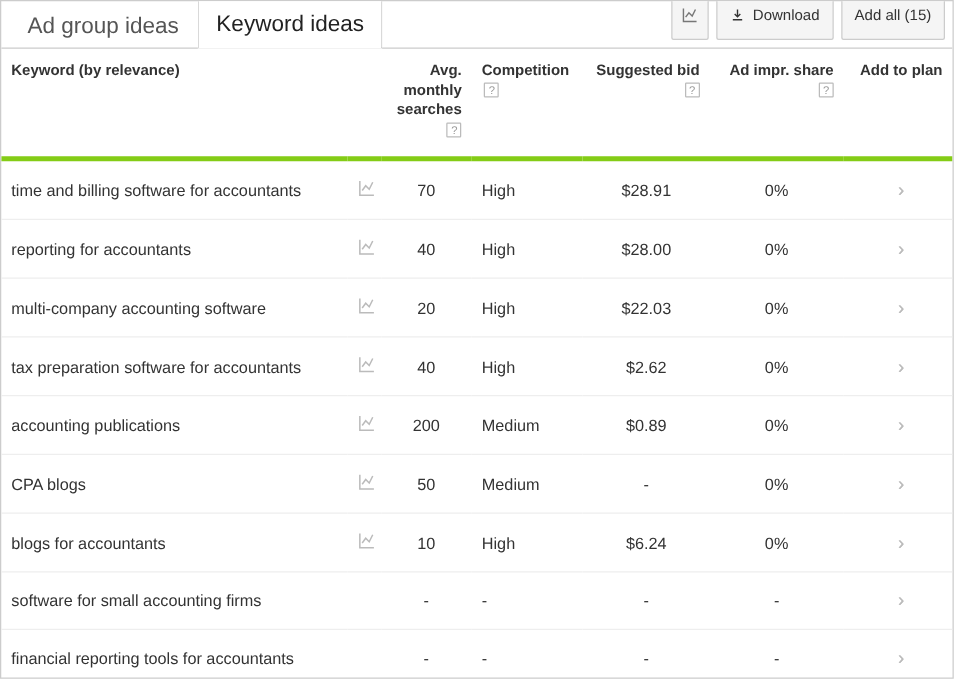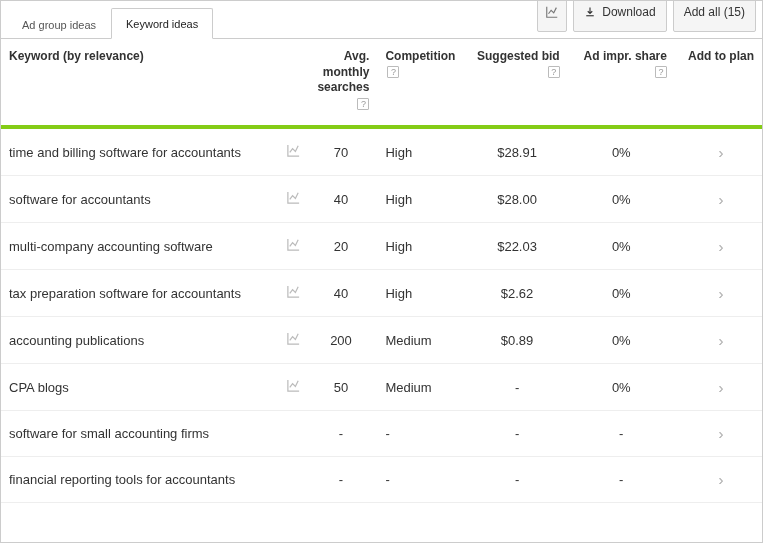--- a/index.html
+++ b/index.html
@@ -21,21 +21,21 @@
     height: 38px;
     position: relative;
   }
   .tabs {
     display: flex;
     align-items: flex-end;
     height: 100%;
   }
   .tab {
     padding: 9px 14px 8px;
-    font-size: 11px;
+    font-size: 18px;
     color: #555;
     cursor: pointer;
     border: 1px solid transparent;
     border-bottom: none;
     position: relative;
     bottom: -1px;
     background: transparent;
   }
   .tab.active {
     font-weight: normal;
@@ -218,21 +218,21 @@
                 <path d="M4 10l3-4 3 3 3-6" stroke="#bbb" stroke-width="1.3" fill="none"></path>
               </svg>
             </span></td>
           <td class="right">70</td>
           <td>High</td>
           <td class="right">$28.91</td>
           <td class="right">0%</td>
           <td class="center"><span class="add-arrows">››</span></td>
         </tr>
         <tr>
-          <td>software for accountants</td>
+          <td>reporting for accountants</td>
           <td class="center"><span class="trend-icon">
               <svg viewBox="0 0 16 16">
                 <path d="M2 2v12h12" stroke="#bbb" stroke-width="1.3" fill="none"></path>
                 <path d="M4 10l3-4 3 3 3-6" stroke="#bbb" stroke-width="1.3" fill="none"></path>
               </svg>
             </span></td>
           <td class="right">40</td>
           <td>High</td>
           <td class="right">$28.00</td>
           <td class="right">0%</td>
@@ -284,20 +284,34 @@
           <td>CPA blogs</td>
           <td class="center"><span class="trend-icon">
               <svg viewBox="0 0 16 16">
                 <path d="M2 2v12h12" stroke="#bbb" stroke-width="1.3" fill="none"></path>
                 <path d="M4 10l3-4 3 3 3-6" stroke="#bbb" stroke-width="1.3" fill="none"></path>
               </svg>
             </span></td>
           <td class="right">50</td>
           <td>Medium</td>
           <td class="right">-</td>
+          <td class="right">0%</td>
+          <td class="center"><span class="add-arrows">››</span></td>
+        </tr>
+        <tr>
+          <td>blogs for accountants</td>
+          <td class="center"><span class="trend-icon">
+              <svg viewBox="0 0 16 16">
+                <path d="M2 2v12h12" stroke="#bbb" stroke-width="1.3" fill="none"></path>
+                <path d="M4 10l3-4 3 3 3-6" stroke="#bbb" stroke-width="1.3" fill="none"></path>
+              </svg>
+            </span></td>
+          <td class="right">10</td>
+          <td>High</td>
+          <td class="right">$6.24</td>
           <td class="right">0%</td>
           <td class="center"><span class="add-arrows">››</span></td>
         </tr>
         <tr>
           <td>software for small accounting firms</td>
           <td class="center"></td>
           <td class="right">-</td>
           <td>-</td>
           <td class="right">-</td>
           <td class="right">-</td>

